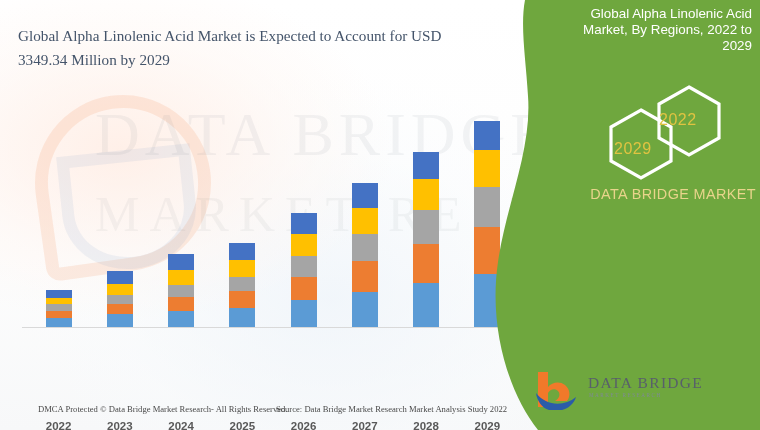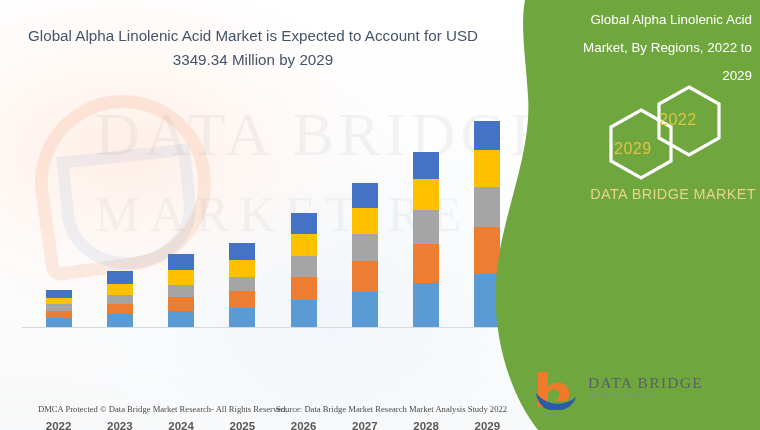--- a/index.html
+++ b/index.html
@@ -36,24 +36,23 @@
   .wm-b2{
     position:absolute;left:62px;top:150px;width:110px;height:95px;
     border:12px solid rgba(110,150,200,.10);
     border-radius:0 0 60% 60%;
     transform:rotate(-6deg);
   }
 
   
   .headline{
     position:absolute;left:18px;top:24px;width:470px;
-    text-align:center;
     color:#44546a;
     font-size:15.2px;line-height:24px;font-weight:400;
-    font-family:Liberation Sans, sans-serif;
+    font-family:Liberation Serif, serif;
   }
 
   
   .chart{position:absolute;left:22px;top:86px;width:490px;height:246px;}
   .plot{position:absolute;left:0;top:0;width:490px;height:242px;}
   .axis-line{position:absolute;left:0;bottom:0;width:490px;height:1px;background:#d9d9d9;}
   .bar-group{
     position:absolute;bottom:1px;width:26px;
     display:flex;flex-direction:column;justify-content:flex-end;
   }
@@ -76,21 +75,21 @@
   .footer-left{left:38px;}
   .footer-right{left:276px;}
 
   
   .green-panel{position:absolute;left:470px;top:0;width:290px;height:430px;}
   .green-svg{position:absolute;left:0;top:0;}
 
   .panel-title{
     position:absolute;left:556px;top:6px;width:196px;
     text-align:right;color:#ffffff;
-    font-size:13.4px;line-height:28px;font-weight:400;
+    font-size:13.4px;line-height:16px;font-weight:400;
   }
   .hexwrap{position:absolute;left:586px;top:84px;width:160px;height:96px;}
   .hex-label{
     position:absolute;color:#e0c341;font-size:16px;font-weight:400;
     letter-spacing:.5px;
   }
   .hex-2022{left:73px;top:27px;}
   .hex-2029{left:28px;top:56px;}
 
   .brand{

